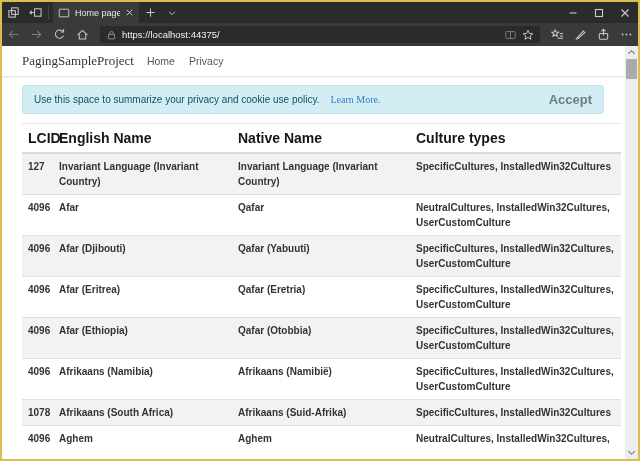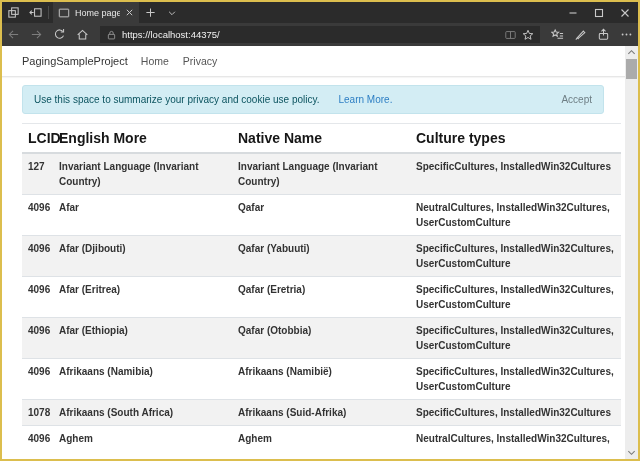--- a/index.html
+++ b/index.html
@@ -45,33 +45,33 @@
 
   
   .page{ position:absolute; top:44px; left:0; right:0; bottom:0; background:#fff; }
   .page-content{ position:absolute; top:0; left:0; right:13px; bottom:0; overflow:hidden; }
 
   .site-header{
     height:31px; display:flex; align-items:center; padding:0 20px;
     border-bottom:1px solid #e7e7e7; box-shadow:0 1px 1px rgba(0,0,0,.04);
     background:#fff;
   }
-  .brand{ font-size:11px; font-weight:500; color:#333; text-decoration:none; }
+  .brand{ font-size:13px; font-weight:500; color:#333; text-decoration:none;font-family:Liberation Serif, serif; }
   .site-nav{ display:flex; gap:14px; margin-left:13px; }
   .nav-link{ font-size:10.5px; color:#555; text-decoration:none;text-align:right; }
 
   .banner{
     height:29px; margin:8px 21px 0 20px; background:#d3edf4; border:1px solid #c2e3ec;
     border-radius:3px; display:flex; align-items:center; padding:8px 11px;
     font-size:10px; color:#0c5460;
   }
-  .banner-link{ color:#2e7fc4; text-decoration:none; margin-left:19px; }
+  .banner-link{ color:#2e7fc4; text-decoration:none; margin-left:11px;font-family:Liberation Serif, serif; }
   .accept-btn{
     margin-left:auto; background:none; border:none; font-family:inherit;
-    font-size:10px; font-weight:400; color:#6e7e84; cursor:pointer;
+    font-size:13px; font-weight:700; color:#6e7e84; cursor:pointer;
   }
 
   .table-wrap{ margin:9px 4px 0 20px; }
   table{ width:100%; border-collapse:collapse; table-layout:fixed; font-size:10px; color:#333; }
   th{
     text-align:left; font-weight:700; color:#161616; font-size:14px;
     padding:6px; border-top:1px solid #e4e7ea; border-bottom:2px solid #d7dbde;
   }
   td{ padding:5px 6px; border-top:1px solid #dee2e6; vertical-align:top; line-height:15px;font-weight:bold; }
   th.col-lcid{ width:31px; } th.col-eng{ width:179px; } th.col-nat{ width:178px; }
@@ -264,21 +264,21 @@
         <span>Use this space to summarize your privacy and cookie use policy.</span>
         <a class="banner-link" href="#">Learn More.</a>
         <button class="accept-btn">Accept</button>
       </div>
 
       <div class="table-wrap">
         <table>
           <thead>
             <tr>
               <th class="col-lcid">LCID</th>
-              <th class="col-eng">English More</th>
+              <th class="col-eng">English Name</th>
               <th class="col-nat">Native Name</th>
               <th class="col-types">Culture types</th>
             </tr>
           </thead>
           <tbody>
   <tr>
     <td>127</td>
     <td>Invariant Language (Invariant Country)</td>
     <td>Invariant Language (Invariant Country)</td>
     <td class="cell-types">

